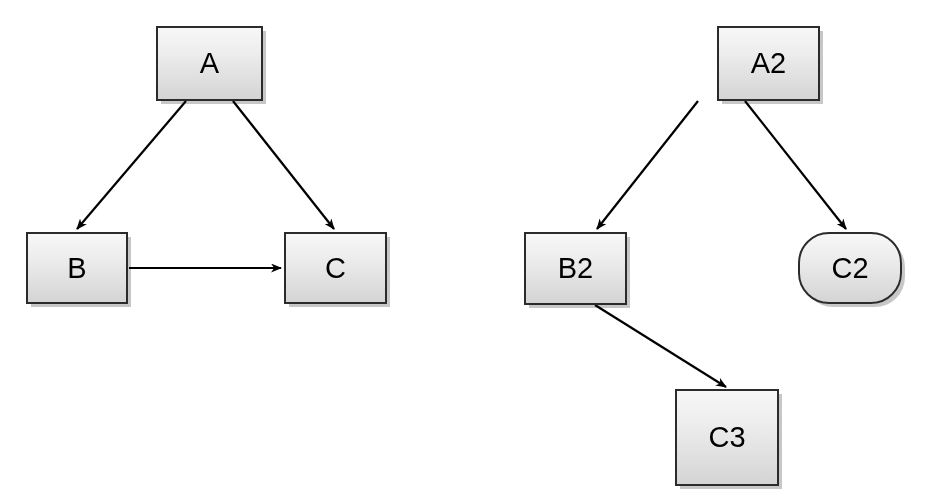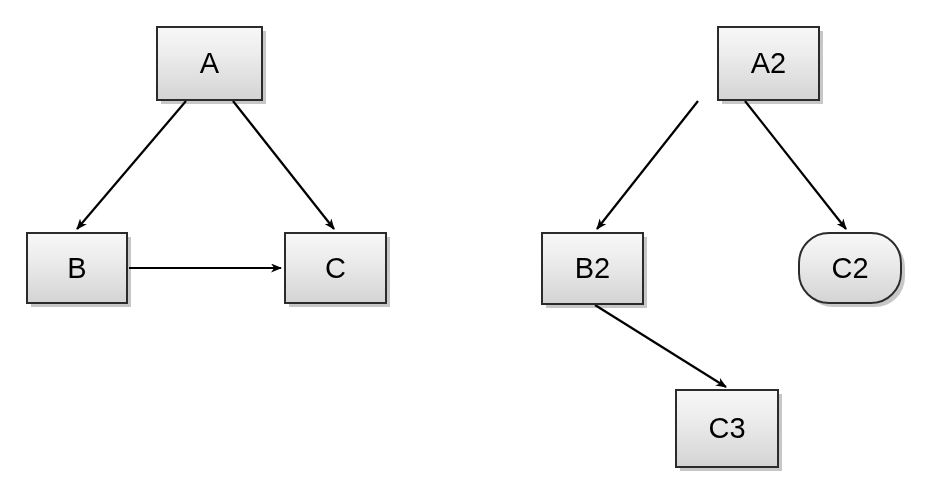--- a/index.html
+++ b/index.html
@@ -74,24 +74,24 @@
       </div>
       <div class="node" style="left: 26px; top: 232px; width: 102px; height: 72px;">
         <span class="node-label">B</span>
       </div>
       <div class="node" style="left: 284px; top: 232px; width: 103px; height: 72px;">
         <span class="node-label">C</span>
       </div>
       <div class="node" style="left: 669px; top: 26px; width: 103px; height: 75px; margin-left: 48px;">
         <span class="node-label">A2</span>
       </div>
-      <div class="node" style="left: 541px; top: 232px; width: 103px; height: 73px;">
+      <div class="node" style="left: 524px; top: 232px; width: 103px; height: 73px;">
         <span class="node-label">B2</span>
       </div>
       <div class="node" style="left: 798px; top: 232px; width: 104px; height: 72px; border-radius: 31px;">
         <span class="node-label">C2</span>
       </div>
-      <div class="node" style="left: 675px; top: 389px; width: 104px; height: 79px;">
+      <div class="node" style="left: 675px; top: 389px; width: 104px; height: 97px;">
         <span class="node-label">C3</span>
       </div>
     </div>
 
 </div>
 
 </body></html>

